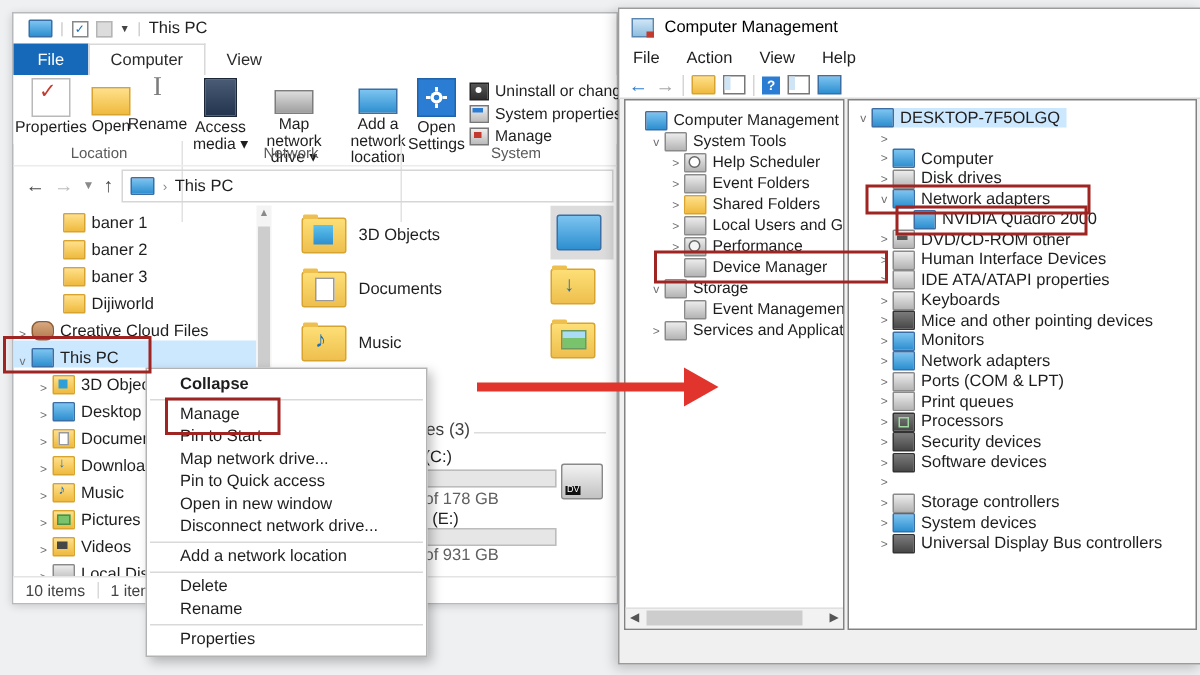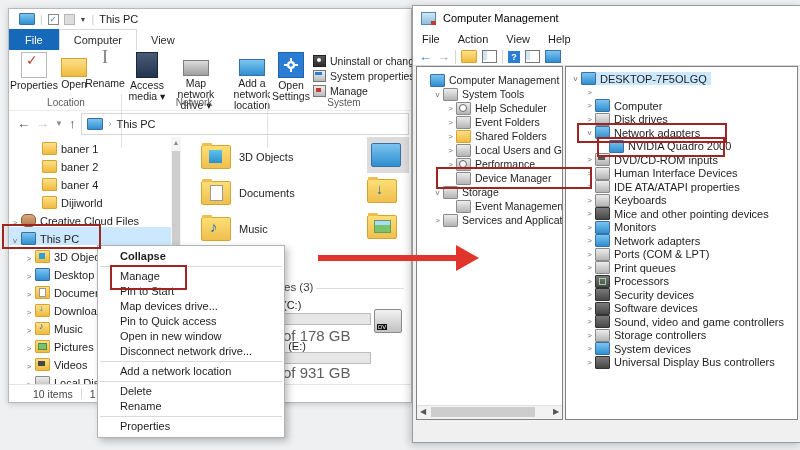--- a/index.html
+++ b/index.html
@@ -93,27 +93,27 @@
   .ficon.ic-cube{background:linear-gradient(#fddf76,#eebf4e);}
   .ficon.ic-cube::after{content:"";position:absolute;left:7px;top:4px;width:13px;height:13px;background:linear-gradient(#5ec3ec,#2d8fd0);}
   .ficon.ic-doc::after{content:"";position:absolute;left:8px;top:3px;width:11px;height:14px;background:#fff;border:1px solid #9a9a9a;}
   .ficon.ic-music::after{content:"♪";position:absolute;left:8px;top:0px;font-size:15px;color:#1d6fb8;}
   .ficon.ic-desktop{background:linear-gradient(#7cc4f0,#2e8fd0);border-color:#3a6ea5;}
   .ficon.ic-desktop::before{display:none;}
   .ficon.ic-down::after{content:"↓";position:absolute;left:8px;top:1px;font-size:14px;font-weight:bold;color:#1d6fb8;}
   .ficon.ic-pic::after{content:"";position:absolute;left:6px;top:4px;width:15px;height:11px;background:linear-gradient(#aadcf5 40%,#79c36d 40%);border:1px solid #6a9a62;}
   .flabel{margin-left:8px;font-size:11px;color:#1e1e1e;white-space:nowrap;}
   .statusbar{position:absolute;left:0;bottom:0;width:100%;height:17px;border-top:1px solid #e4e4e4;display:flex;align-items:center;font-size:10.5px;color:#444;background:#fff;}
-  .statusbar .s1{margin-left:24px;}
+  .statusbar .s1{margin-left:8px;}
   .statusbar .ssep{width:1px;height:11px;background:#d9d9d9;margin:0 8px;}
 
   
   .frag{position:absolute;z-index:2;font-size:11px;color:#1e1e1e;white-space:nowrap;}
   .frag.hdr{color:#414141;font-size:11.5px;}
-  .frag.dim{color:#5f5f5f;font-size:15px;}
+  .frag.dim{color:#5f5f5f;font-size:11px;}
   .drive-bar{position:absolute;z-index:2;width:86px;height:10px;border:1px solid #bcbcbc;background:#e6e6e6;}
   .drive-bar .fill{height:100%;background:#26a0da;}
   .hdr-rule{position:absolute;z-index:2;height:1px;background:#dcdcdc;}
   .dvd-tile{position:absolute;z-index:2;width:26px;height:22px;background:linear-gradient(#f2f2f2,#c2c2c2);border:1px solid #8a8a8a;border-radius:2px;}
   .dvd-tile::after{content:"DV";position:absolute;left:2px;bottom:2px;background:#111;color:#fff;font-size:6px;padding:0 1px;}
 
   
   #ctxmenu{position:absolute;left:97px;top:245px;width:186px;background:#fff;border:1px solid #b3b3b3;box-shadow:3px 3px 7px rgba(0,0,0,.25);padding:3px 0;z-index:6;}
   .mrow{height:15px;line-height:15px;font-size:11px;padding-left:22px;color:#1e1e1e;white-space:nowrap;}
   .mrow.bold{font-weight:bold;}
@@ -256,21 +256,21 @@
           <span class="nosel">baner 1</span>
         </div>
         <div class="srow" style="padding-left: 21px;">
           <span class="arrow"></span>
           <span class="ic ic-folder"></span>
           <span class="nosel">baner 2</span>
         </div>
         <div class="srow" style="padding-left: 21px;">
           <span class="arrow"></span>
           <span class="ic ic-folder"></span>
-          <span class="nosel">baner 4</span>
+          <span class="nosel">baner 3</span>
         </div>
         <div class="srow" style="padding-left: 21px;">
           <span class="arrow"></span>
           <span class="ic ic-folder"></span>
           <span class="nosel">Dijiworld</span>
         </div>
         <div class="srow" style="padding-left: 0px;">
           <span class="arrow">&gt;</span>
           <span class="ic ic-cloud"></span>
           <span class="nosel">Creative Cloud Files</span>
@@ -382,21 +382,21 @@
         <span>Collapse</span>
       </div>
       <div class="msep"></div>
       <div class="mrow">
         <span>Manage</span>
       </div>
       <div class="mrow">
         <span>Pin to Start</span>
       </div>
       <div class="mrow">
-        <span>Map devices drive...</span>
+        <span>Map network drive...</span>
       </div>
       <div class="mrow">
         <span>Pin to Quick access</span>
       </div>
       <div class="mrow">
         <span>Open in new window</span>
       </div>
       <div class="mrow">
         <span>Disconnect network drive...</span>
       </div>
@@ -544,21 +544,21 @@
             <span class="arrow"></span>
             <span class="inner">
               <span class="ic ic-display"></span>
               <span class="nosel">NVIDIA Quadro 2000</span>
             </span>
           </div>
           <div class="drow" style="padding-left: 14px;">
             <span class="arrow">&gt;</span>
             <span class="inner">
               <span class="ic ic-dvd"></span>
-              <span class="nosel">DVD/CD-ROM inputs</span>
+              <span class="nosel">DVD/CD-ROM other</span>
             </span>
           </div>
           <div class="drow" style="padding-left: 14px;">
             <span class="arrow">&gt;</span>
             <span class="inner">
               <span class="ic ic-hid"></span>
               <span class="nosel">Human Interface Devices</span>
             </span>
           </div>
           <div class="drow" style="padding-left: 14px;">
@@ -626,24 +626,20 @@
           </div>
           <div class="drow" style="padding-left: 14px;">
             <span class="arrow">&gt;</span>
             <span class="inner">
               <span class="ic ic-software"></span>
               <span class="nosel">Software devices</span>
             </span>
           </div>
           <div class="drow" style="padding-left: 14px;">
             <span class="arrow">&gt;</span>
-            <span class="inner">
-              <span class="ic ic-sound"></span>
-              <span class="nosel">Sound, video and game controllers</span>
-            </span>
           </div>
           <div class="drow" style="padding-left: 14px;">
             <span class="arrow">&gt;</span>
             <span class="inner">
               <span class="ic ic-storagectl"></span>
               <span class="nosel">Storage controllers</span>
             </span>
           </div>
           <div class="drow" style="padding-left: 14px;">
             <span class="arrow">&gt;</span>

